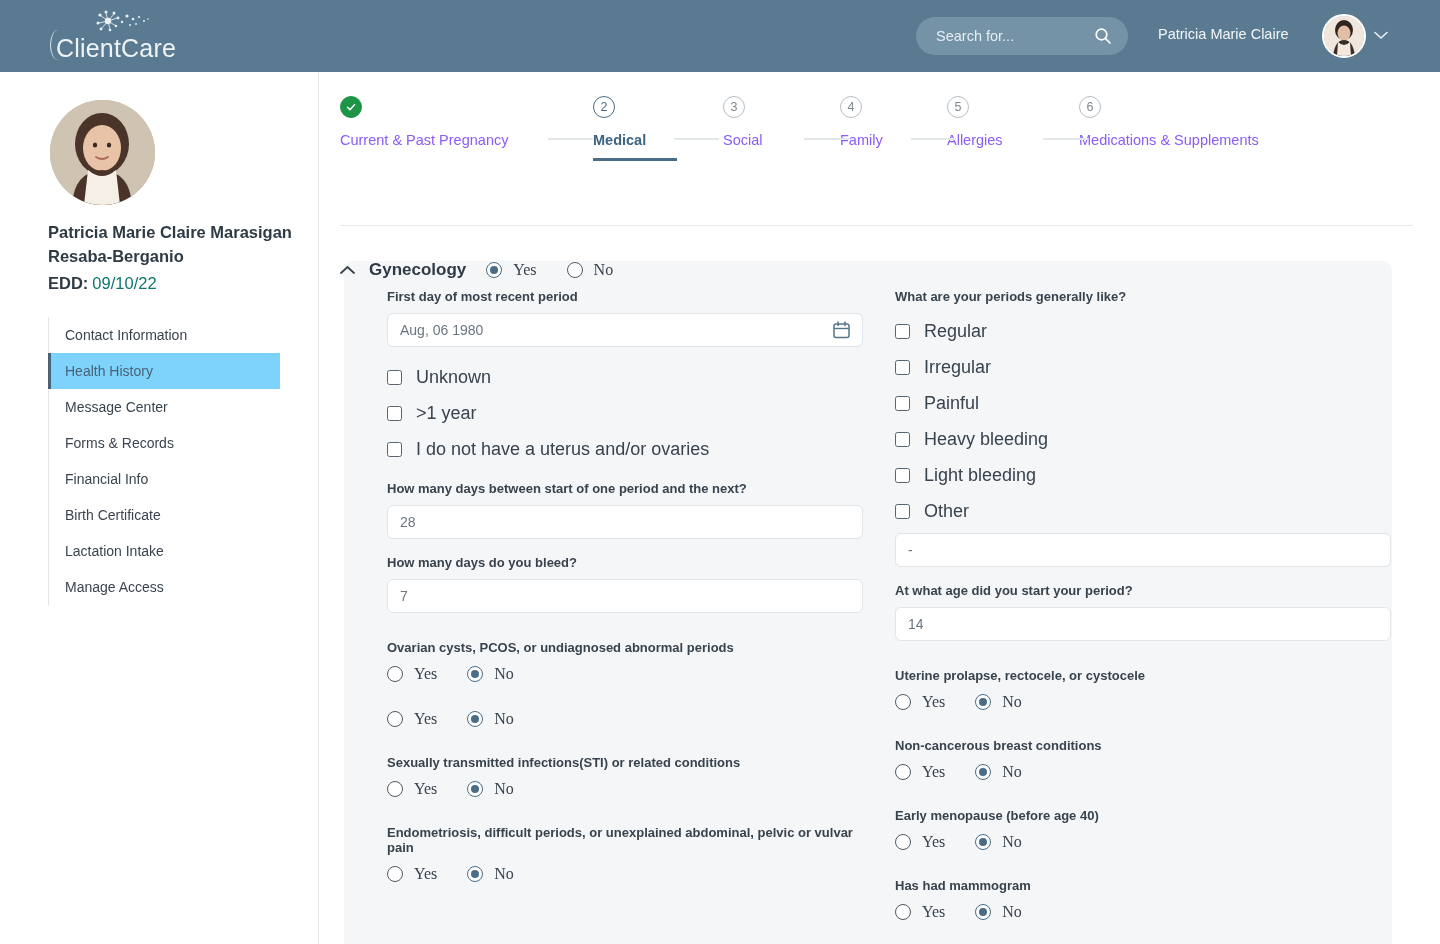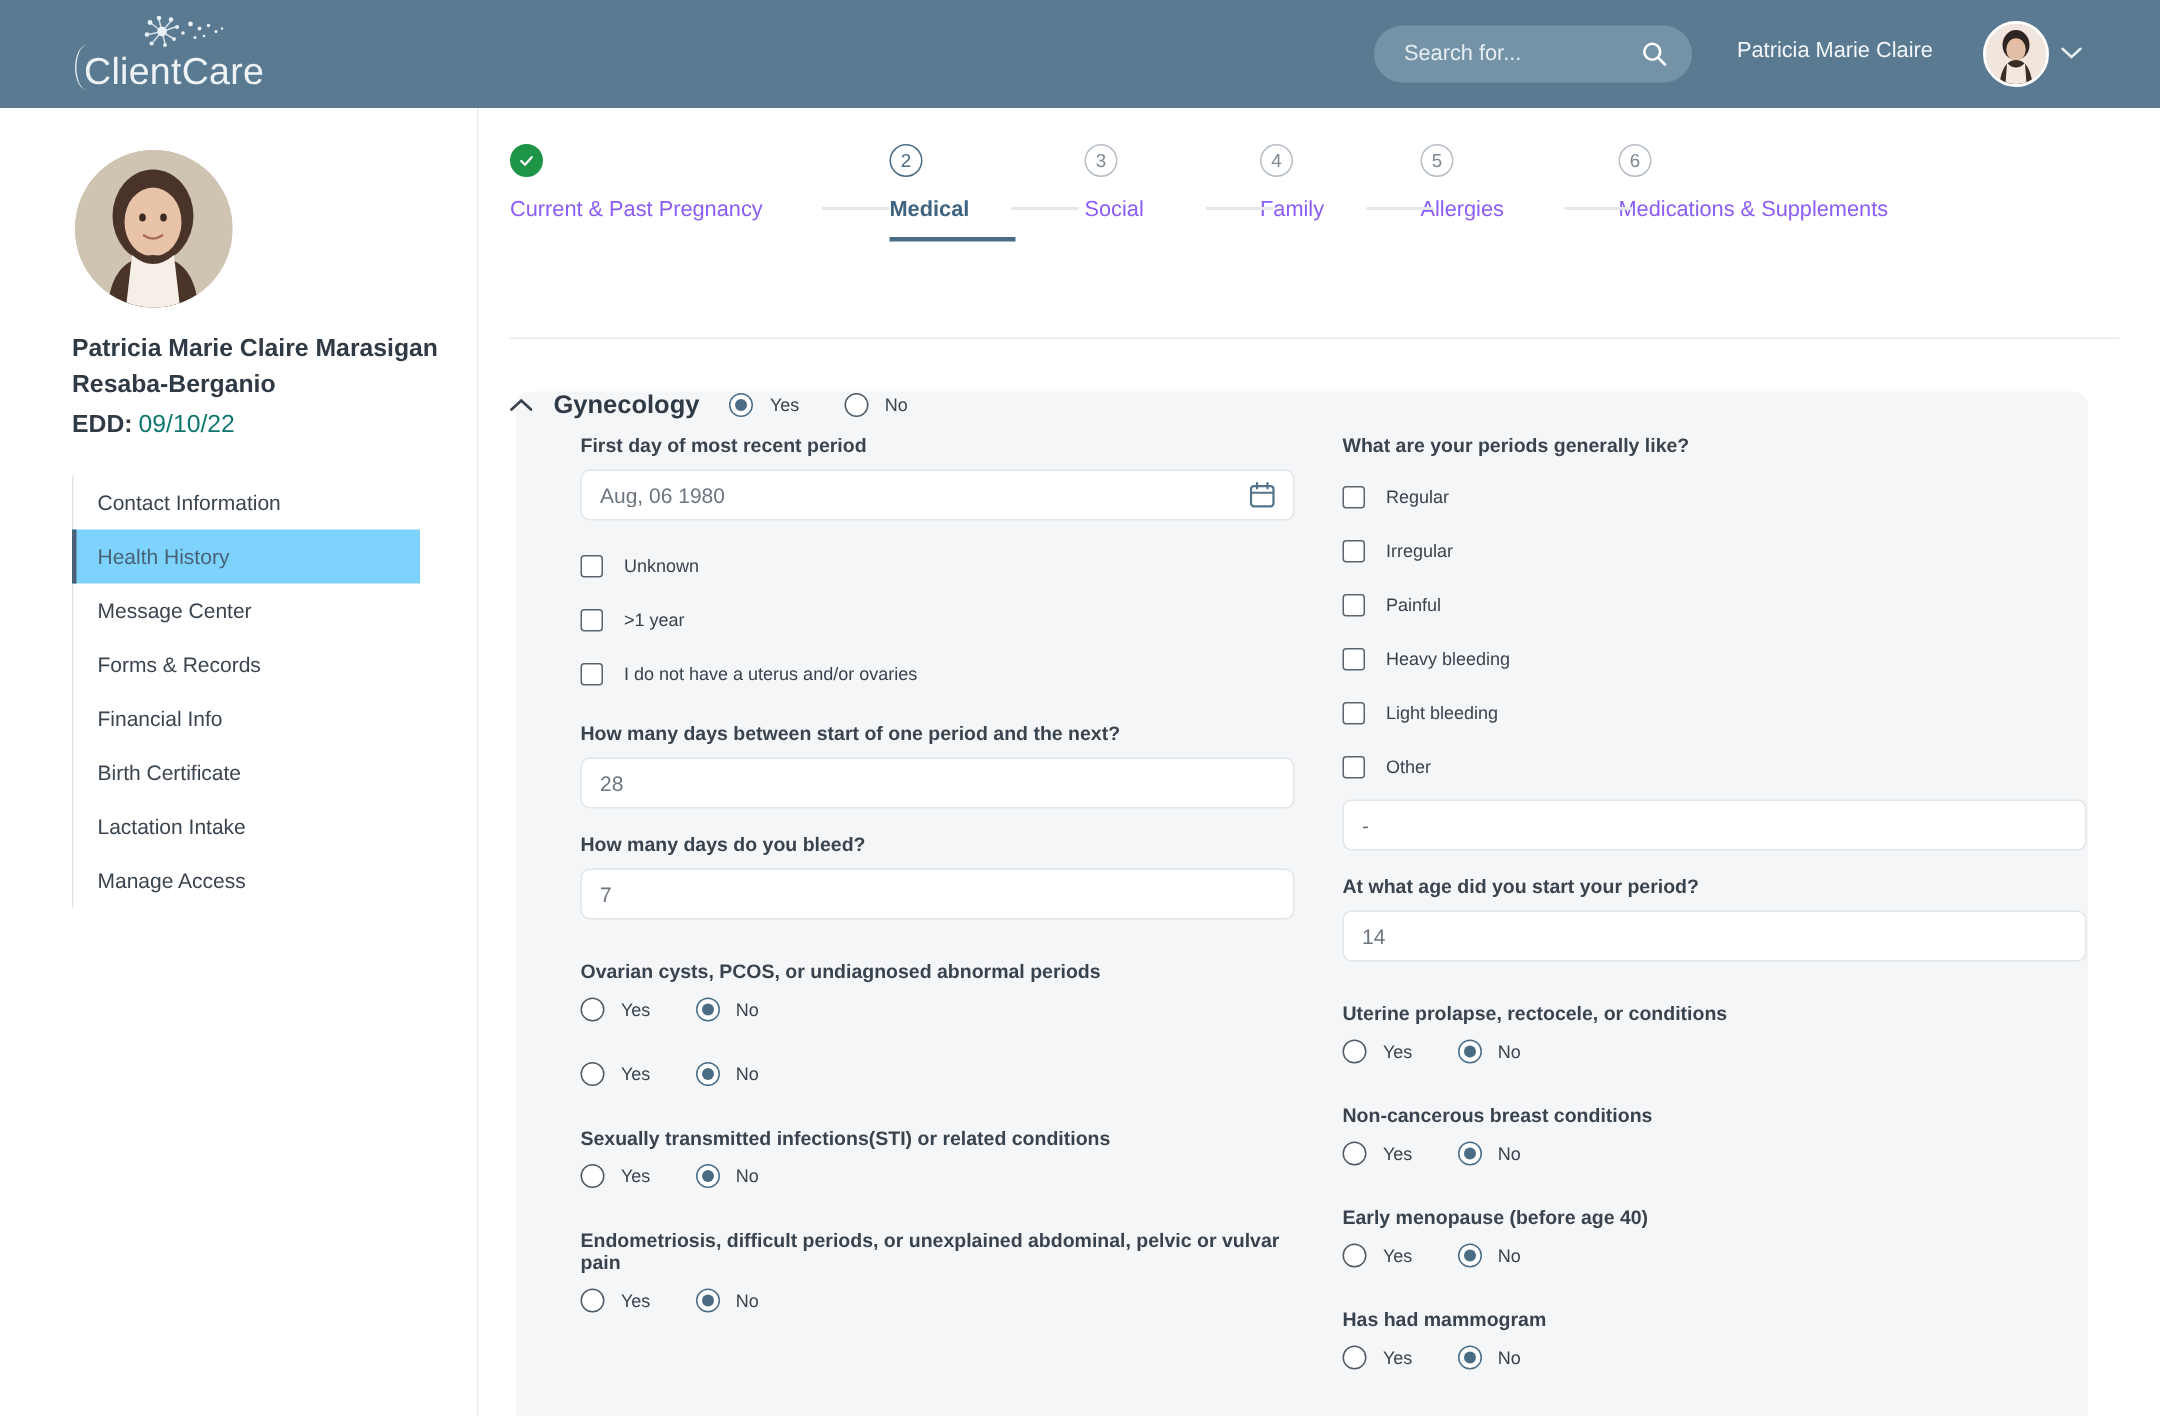--- a/index.html
+++ b/index.html
@@ -134,32 +134,32 @@
   }
   .text-input::placeholder { color: #6b7680; opacity: 1; }
   .date-wrap { position: relative; }
   .cal-icon { position: absolute; right: 13px; top: 8px; }
 
   .chk-row { display: flex; align-items: center; height: 36px; }
   .chk-box {
     width: 15px; height: 15px; border: 1.6px solid #5a646d;
     border-radius: 2.5px; background: #fff; margin-right: 14px; flex: none;
   }
-  .chk-label { font-size: 12px; color: #39434d; }
+  .chk-label { font-size: 18px; color: #39434d; }
 
   .radio-row { display: flex; align-items: center; }
   .radio-opt { display: flex; align-items: center; margin-right: 30px; }
   .radio {
     width: 16px; height: 16px; border-radius: 50%;
     border: 1.7px solid #4f5a64; background: #fff; margin-right: 11px;
     display: flex; align-items: center; justify-content: center; flex: none;
   }
   .radio.sel { border-color: #4a6d85; }
   .radio.sel::after { content: ""; width: 8px; height: 8px; border-radius: 50%; background: #4a6d85; }
-  .radio-label { font-size: 12px; color: #39434d; }
+  .radio-label { font-size: 16px; color: #39434d; font-family: Liberation Serif, serif; }
 
   .q-block { margin-top: 27px; }
   .q-block .radio-row { margin-top: 2px; }
 </style>
 </head>
 <body>
 
 <div class="header">
   <div class="logo-wrap">
     <svg class="logo-dandelion" width="78" height="34" viewBox="0 0 78 34">
@@ -437,21 +437,21 @@
         <input class="text-input" style="margin-top: 4px;" type="text" placeholder="-">
       </div>
 
       <div style="margin-top:16px;">
         <div class="fld-label">At what age did you start your period?</div>
         <input class="text-input" type="text" placeholder="14" style="">
       </div>
 
       <div id="right-questions" style="margin-top:18px;">
           <div class="q-block">
-            <div class="q-label">Uterine prolapse, rectocele, or conditions</div>
+            <div class="q-label">Uterine prolapse, rectocele, or cystocele</div>
             <div class="radio-row">
               <div class="radio-opt">
                 <span class="radio"></span>
                 <span class="radio-label">Yes</span>
               </div>
               <div class="radio-opt">
                 <span class="radio sel"></span>
                 <span class="radio-label">No</span>
               </div>
             </div>

